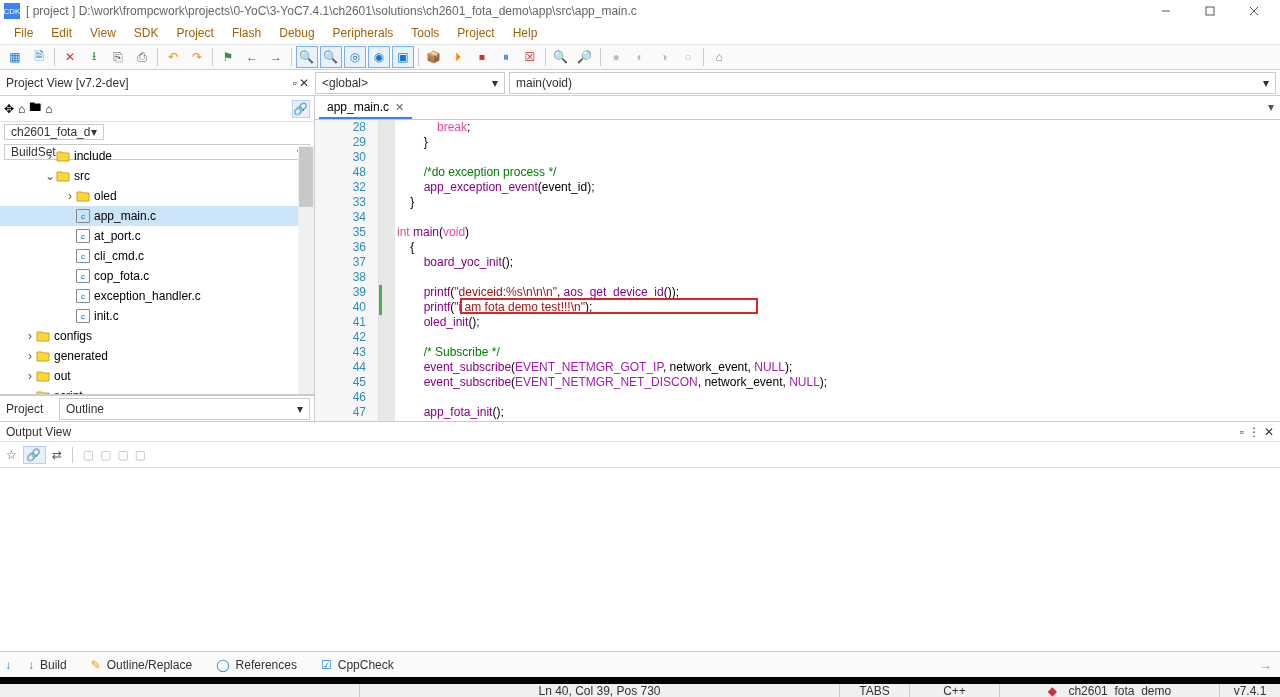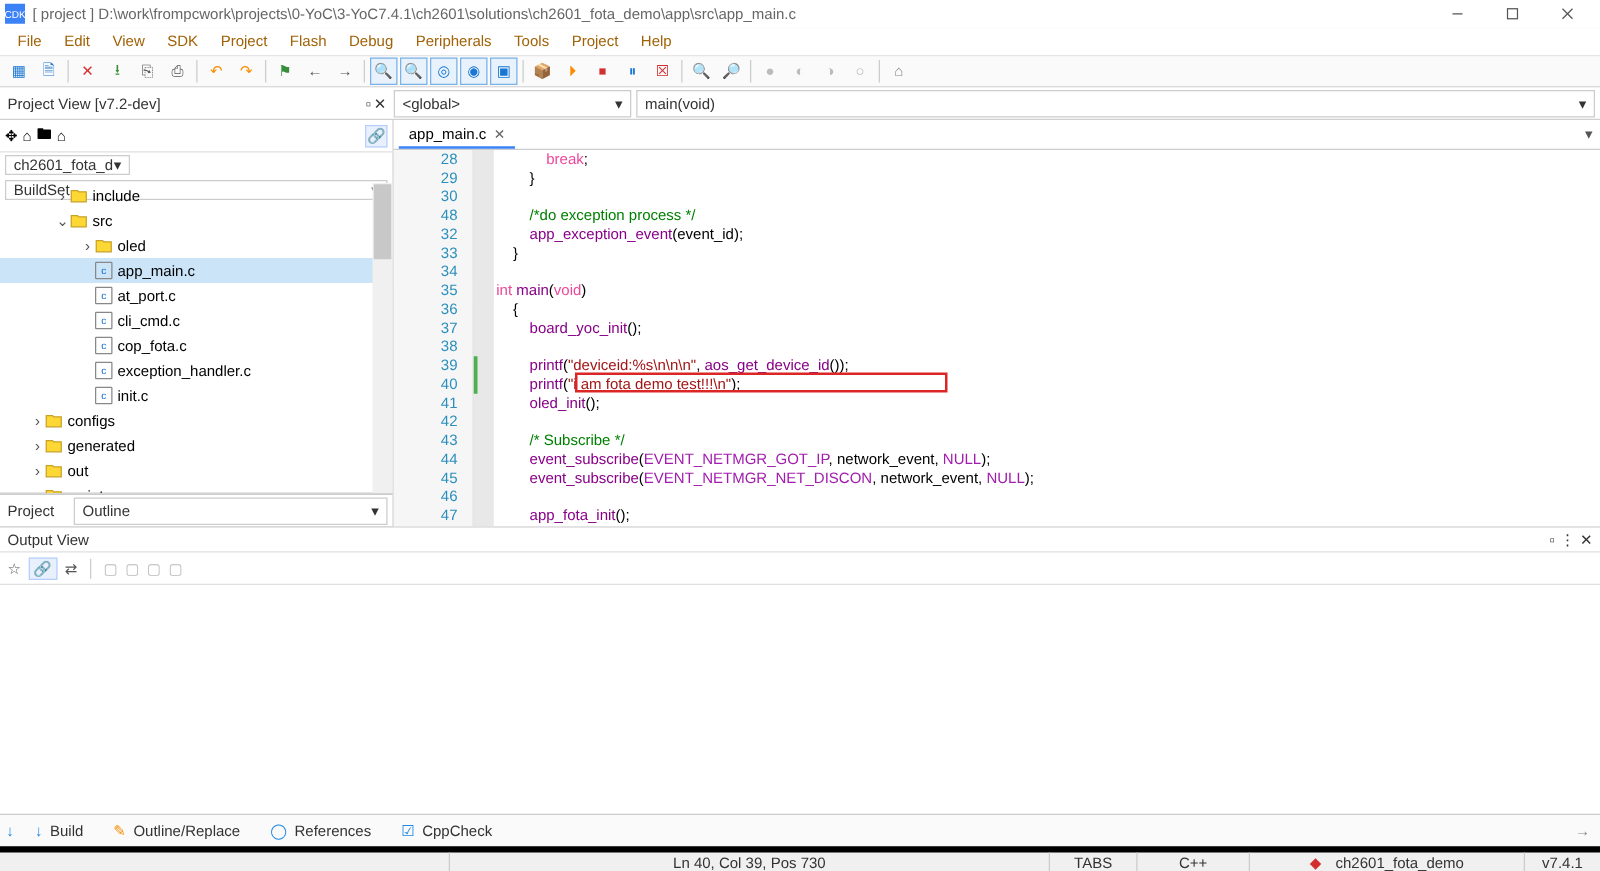--- a/index.html
+++ b/index.html
@@ -56,21 +56,21 @@
 .id { color: #000; }
 .cst { color: #a21caf; }
 .redbox { position: absolute; border: 2px solid #dc2626; }
 .output-panel { height: 230px; display: flex; flex-direction: column; border-top: 1px solid #ccc; background: #fff; }
 .output-hdr { height: 20px; display: flex; align-items: center; justify-content: space-between; padding: 0 6px; color: #333; border-bottom: 1px solid #e0e0e0; }
 .output-hdr-icons { display: flex; gap: 4px; }
 .output-tb { height: 26px; display: flex; align-items: center; padding: 0 6px; gap: 6px; border-bottom: 1px solid #e0e0e0; }
 .output-body { flex: 1; }
 .bottom-tabs { height: 26px; display: flex; align-items: center; border-top: 1px solid #ccc; background: #fafafa; }
 .btab { display: flex; align-items: center; gap: 6px; padding: 0 12px; color: #333; }
-.status-bar { height: 20px; background: #f0f0f0; border-top: 5px solid #000000; display: flex; align-items: center; }
+.status-bar { height: 20px; background: #f0f0f0; border-top: 7px solid #000000; display: flex; align-items: center; }
 .status-cell { padding: 0 10px; border-right: 1px solid #ccc; height: 100%; display: flex; align-items: center; gap: 4px; color: #333; }
 svg { display: block; }
 </style>
 </head>
 <body>
 
 <div class="title-bar">
   <div class="icon-box">CDK</div>
   <span>[ project ] D:\work\frompcwork\projects\0-YoC\3-YoC7.4.1\ch2601\solutions\ch2601_fota_demo\app\src\app_main.c</span>
   <span class="spacer"></span>

